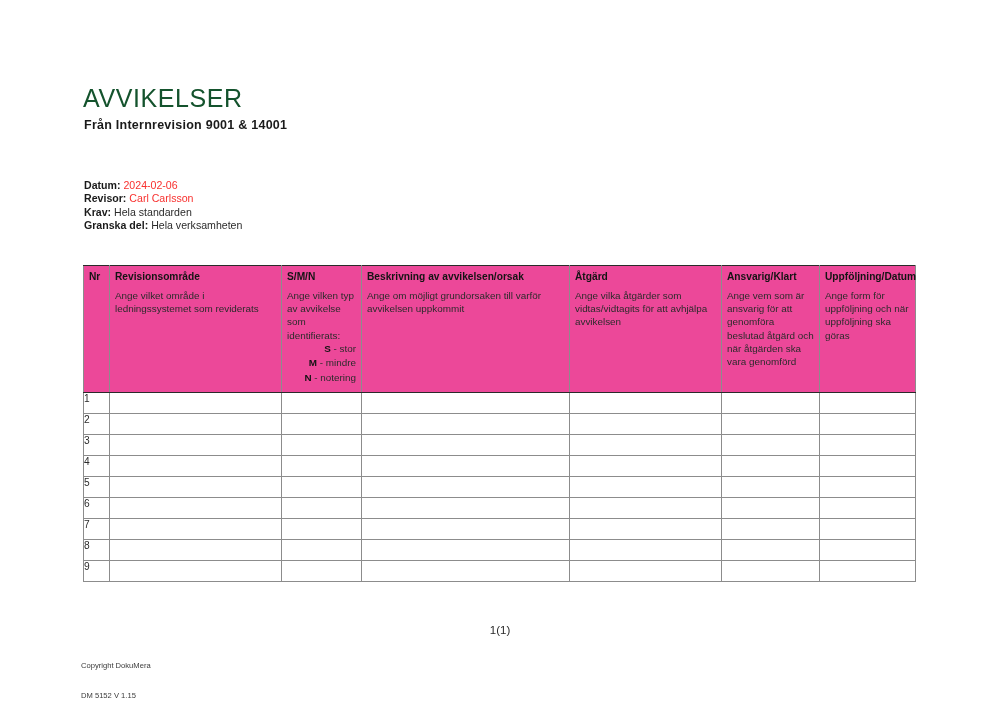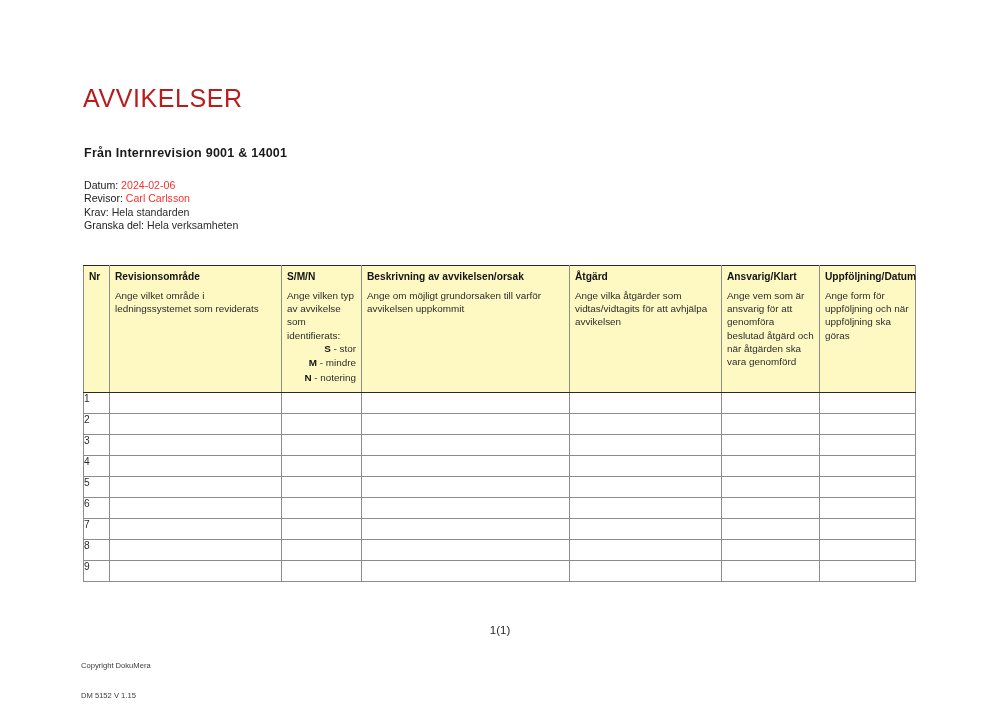--- a/index.html
+++ b/index.html
@@ -26,48 +26,47 @@
   }
 
   
   .doc-title {
     position: absolute;
     left: 83px;
     top: 84px;
     font-size: 25px;
     font-weight: 400;
     letter-spacing: 0.6px;
-    color: #b91c1c;
+    color: #14532d;
     white-space: nowrap;
   }
   .doc-subtitle {
     position: absolute;
     left: 84px;
     top: 118px;
     font-size: 12.5px;
     font-weight: 700;
     letter-spacing: 0.25px;
     color: #1a1a1a;
     white-space: nowrap;
-    margin-top: 28px;
   }
 
   
   .meta {
     position: absolute;
     left: 84px;
     top: 179px;
     font-size: 10.6px;
     line-height: 13.4px;
   }
   .meta-row {
     white-space: nowrap;
   }
   .meta-label {
-    font-weight: 400;
+    font-weight: 700;
     color: #1a1a1a;
     margin-top: 33px;
   }
   .meta-value {
     font-weight: 400;
   }
   .meta-value.accent { color: #f8312f; margin-top: 18px; }
   .meta-value.plain  { color: #2b2b2b; text-align: right; }
 
   
@@ -80,21 +79,21 @@
     table-layout: fixed;
   }
   .tbl td, .tbl th {
     border: 1px solid #8c8c8c;
     border-top-color: #6e6e6e;
     vertical-align: top;
     padding: 0;
     text-align: left;
   }
   .tbl thead th {
-    background: #fef9c3;
+    background: #ec4899;
     border-top: 1.5px solid #2a2a2a;
     border-bottom: 1.5px solid #2a2a2a;
     padding: 5px 5px 6px 5px;
     font-weight: 400;
     height: 112px;
   }
   .hdr-title {
     display: block;
     font-size: 10.2px;
     font-weight: 700;

